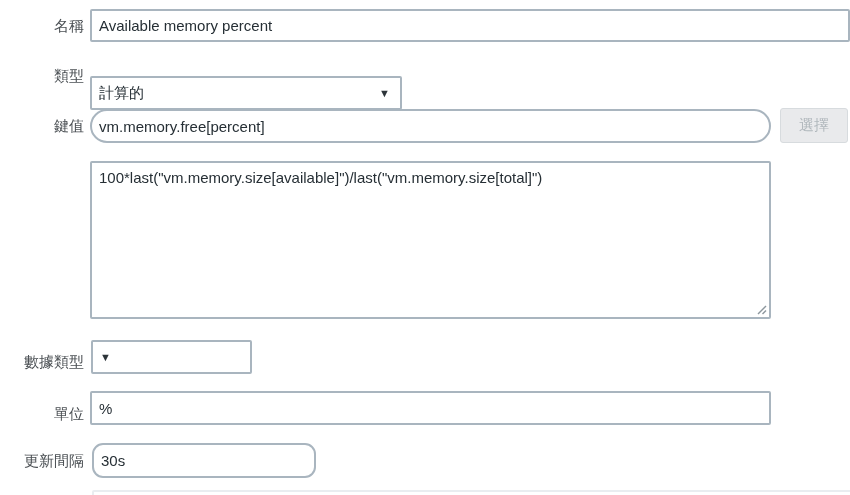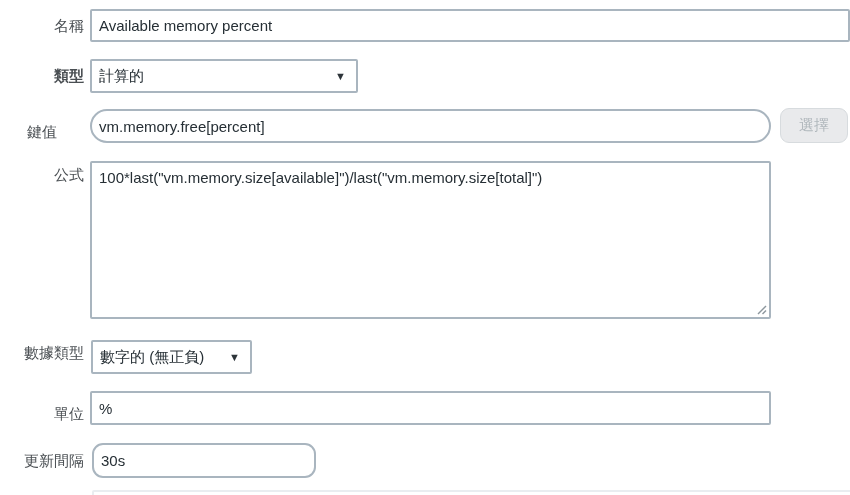--- a/index.html
+++ b/index.html
@@ -19,21 +19,21 @@
   }
   .fake-select{
     position:absolute;box-sizing:border-box;height:34px;
     border:2px solid #a9b5bf;background:#fff;border-radius:2px;
     display:flex;align-items:center;justify-content:space-between;
     font-size:15px;color:#262f35;padding:0 10px 0 7px;cursor:default;
   }
   .fake-select .arrow{font-size:11px;color:#2d3439;line-height:1;}
   .btn-disabled{
     position:absolute;box-sizing:border-box;
-    background:#e9eaec;border:1px solid #d7dbde;border-radius:9px;
+    background:#e9eaec;border:1px solid #d7dbde;border-radius:3px;
     color:#b0b7bc;font-size:15px;text-align:center;
     display:flex;align-items:center;justify-content:center;cursor:default;
   }
   .textarea-wrap{position:absolute;box-sizing:border-box;}
   .textarea-wrap textarea{
     box-sizing:border-box;width:100%;height:100%;resize:none;overflow:hidden;
     border:2px solid #a9b5bf;background:#fff;border-radius:2px;
     font-family:"Liberation Sans","DejaVu Sans",sans-serif;
     font-size:15px;color:#262f35;padding:5px 7px;outline:none;
     white-space:pre-wrap;word-break:break-all;line-height:20px;
@@ -45,42 +45,40 @@
   }
 </style>
 </head>
 <body>
 
 <div id="screen">
 
   <div class="field-label" style="top:9px;height:33px;line-height:33px;">名稱</div>
   <input class="text-input" style="left: 90px; top: 9px; width: 760px; height: 33px;" value="Available memory percent">
 
-  <div class="field-label" style="top:59px;height:34px;line-height:34px;font-weight:bold;">類型</div>
-  <div class="fake-select" style="left:90px;top:59px;width:268px;gap:10px;">
+  <div class="field-label" style="top:59px;height:34px;line-height:34px;">類型</div>
+  <div class="fake-select" style="left:90px;top:76px;width:312px;gap:10px;">
     <span>計算的</span>
     <span class="arrow">▼</span>
   </div>
 
-  <div class="field-label" style="top:115px;height:34px;line-height:34px;text-align:center;">鍵值</div>
+  <div class="field-label" style="top:109px;height:34px;line-height:34px;">鍵值</div>
   <input class="text-input" style="left: 90px; top: 109px; width: 681px; border-radius: 17px;" value="vm.memory.free[percent]">
   <div class="btn-disabled" style="left:780px;top:108px;width:68px;height:35px;">選擇</div>
 
-  <div class="field-label" style="top:163px;height:24px;line-height:24px;">公式</div>
   <div class="textarea-wrap" style="left:90px;top:161px;width:681px;height:158px;">
     <textarea spellcheck="false" style="">100*last("vm.memory.size[available]")/last("vm.memory.size[total]")</textarea>
     <svg class="resize-handle" width="10" height="10" viewBox="0 0 10 10">
       <line x1="1" y1="9" x2="9" y2="1" stroke="#8d979e" stroke-width="1.4"></line>
       <line x1="5.5" y1="9" x2="9" y2="5.5" stroke="#8d979e" stroke-width="1.4"></line>
     </svg>
   </div>
 
-  <div class="field-label" style="top:336px;height:34px;line-height:34px;">數據類型</div>
+  <div class="field-label" style="top:345px;height:34px;line-height:34px;">數據類型</div>
   <div class="fake-select" style="left:91px;top:340px;width:161px;">
-    <span>數字的 (無正負)</span>
     <span class="arrow">▼</span>
   </div>
 
   <div class="field-label" style="top:391px;height:34px;line-height:34px;margin-top:6px;">單位</div>
   <input class="text-input" style="left: 90px; top: 391px; width: 681px;" value="%">
 
   <div class="field-label" style="top:443px;height:35px;line-height:35px;">更新間隔</div>
   <input class="text-input" style="left: 92px; top: 443px; width: 224px; height: 35px; border-radius: 11px;" value="30s">
 
   <div class="section-stub" style="left:92px;top:490px;width:766px;height:20px;"></div>

